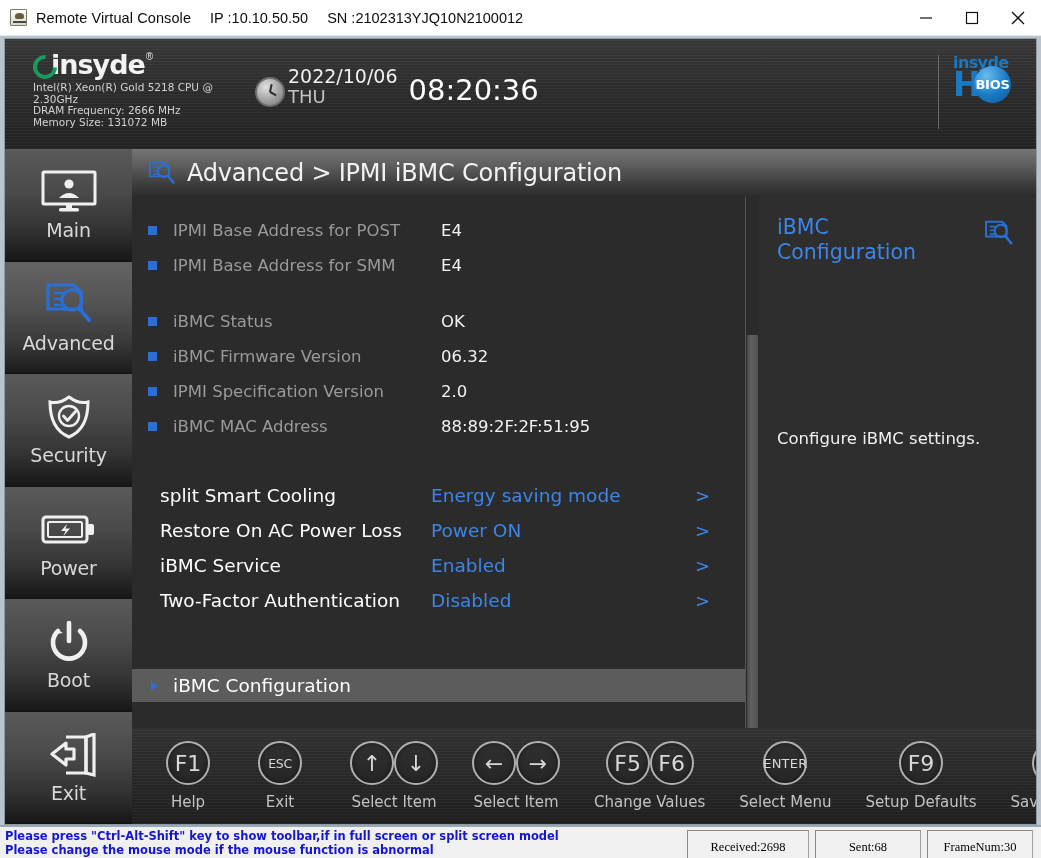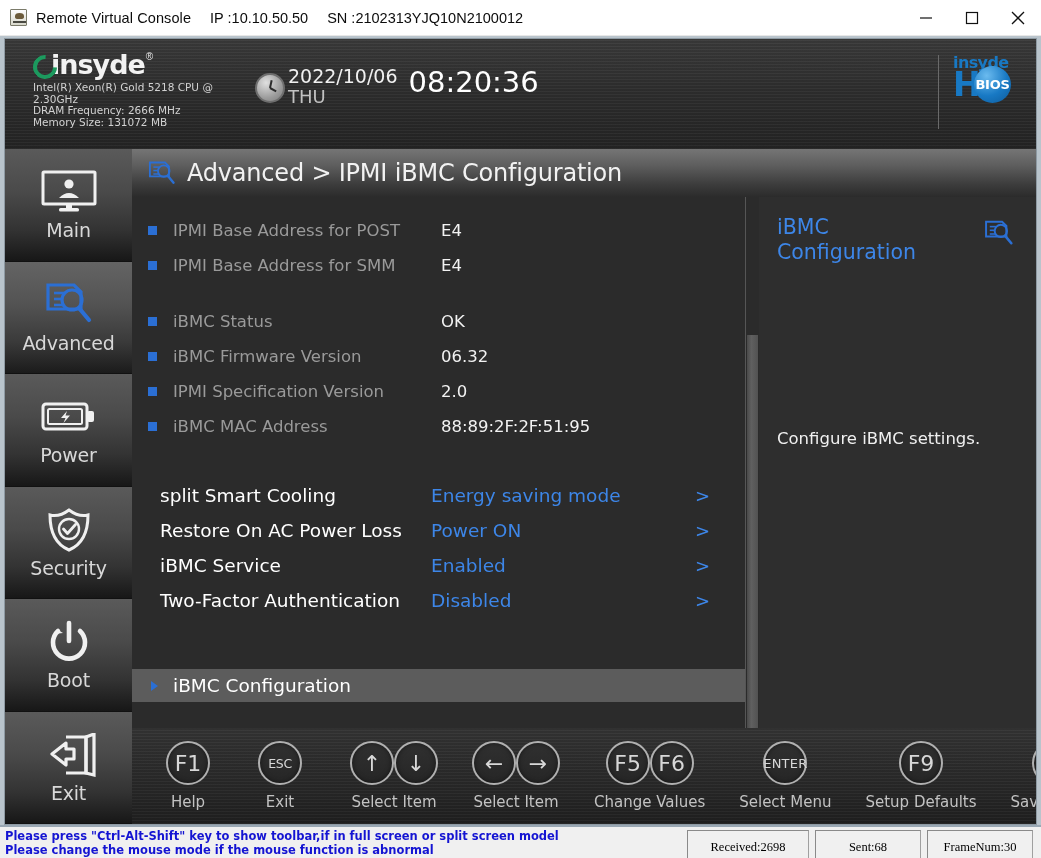--- a/index.html
+++ b/index.html
@@ -125,21 +125,21 @@
     font-size: 10px; color: #e8e8e8;
     margin-top: 1px; margin-left: 1px;
   }
   .brand-specs {
     margin-top: 1px;
     font-size: 10.5px; line-height: 11.5px;
     color: #d2d2d2;
     font-family: "DejaVu Sans", sans-serif;
   }
   .clock-block {
-    display: flex; align-items: flex-start;
+    display: flex; align-items: flex-end;
     margin-left: 37px; margin-top: 30px;
   }
   .clock-icon {
     width: 30px; height: 30px; flex: 0 0 30px;
     border-radius: 50%;
     background: radial-gradient(circle at 35% 30%, #e0e0e0, #9d9d9d 60%, #7a7a7a);
     border: 2px solid #6e6e6e;
     position: relative;
     margin-top: 4px;
   }
@@ -583,39 +583,39 @@
               <line x1="11" y1="23" x2="21" y2="23" stroke="#2b6fd4" stroke-width="2.6"></line>
               <circle cx="29" cy="18" r="10" fill="none" stroke="#2b6fd4" stroke-width="3.2"></circle>
               <line x1="36" y1="26" x2="46" y2="38" stroke="#2b6fd4" stroke-width="4.2" stroke-linecap="round"></line>
             </svg>
           </div>
           <div class="side-label">Advanced</div>
         </div>
 
         <div class="side-item">
           <div class="side-icon">
+            <svg width="48" height="46" viewBox="0 0 48 46">
+              <path d="M24 3 C16 9 9 9 5 8 C5 26 12 38 24 43 C36 38 43 26 43 8 C39 9 32 9 24 3 z" fill="none" stroke="#f0f0f0" stroke-width="3"></path>
+              <circle cx="24" cy="22" r="10" fill="none" stroke="#f0f0f0" stroke-width="2.4"></circle>
+              <path d="M18.5 22 l4 4.5 l8 -9" fill="none" stroke="#f0f0f0" stroke-width="2.8" stroke-linecap="round" stroke-linejoin="round"></path>
+            </svg>
+          </div>
+          <div class="side-label">Security</div>
+        </div>
+
+        <div class="side-item">
+          <div class="side-icon">
             <svg width="58" height="34" viewBox="0 0 58 34">
               <rect x="3" y="4" width="44" height="25" rx="3" fill="none" stroke="#f0f0f0" stroke-width="3"></rect>
               <rect x="8" y="9" width="34" height="15" rx="1.5" fill="none" stroke="#f0f0f0" stroke-width="2"></rect>
               <rect x="47" y="11" width="7" height="11" rx="2" fill="#f0f0f0"></rect>
               <path d="M27 11 l-6 7 h4.5 l-2 5 l6.5 -7.5 h-4.5 z" fill="#f0f0f0"></path>
             </svg>
           </div>
           <div class="side-label">Power</div>
-        </div>
-
-        <div class="side-item">
-          <div class="side-icon">
-            <svg width="48" height="46" viewBox="0 0 48 46">
-              <path d="M24 3 C16 9 9 9 5 8 C5 26 12 38 24 43 C36 38 43 26 43 8 C39 9 32 9 24 3 z" fill="none" stroke="#f0f0f0" stroke-width="3"></path>
-              <circle cx="24" cy="22" r="10" fill="none" stroke="#f0f0f0" stroke-width="2.4"></circle>
-              <path d="M18.5 22 l4 4.5 l8 -9" fill="none" stroke="#f0f0f0" stroke-width="2.8" stroke-linecap="round" stroke-linejoin="round"></path>
-            </svg>
-          </div>
-          <div class="side-label">Security</div>
         </div>
 
         <div class="side-item">
           <div class="side-icon">
             <svg width="48" height="46" viewBox="0 0 48 46">
               <path d="M13 12 A16 16 0 1 0 35 12" fill="none" stroke="#f0f0f0" stroke-width="4.6" stroke-linecap="round"></path>
               <line x1="24" y1="4" x2="24" y2="22" stroke="#f0f0f0" stroke-width="4.6" stroke-linecap="round"></line>
               <path d="M9 15 l4 -4 l5 3 z" fill="#f0f0f0"></path>
             </svg>
           </div>

